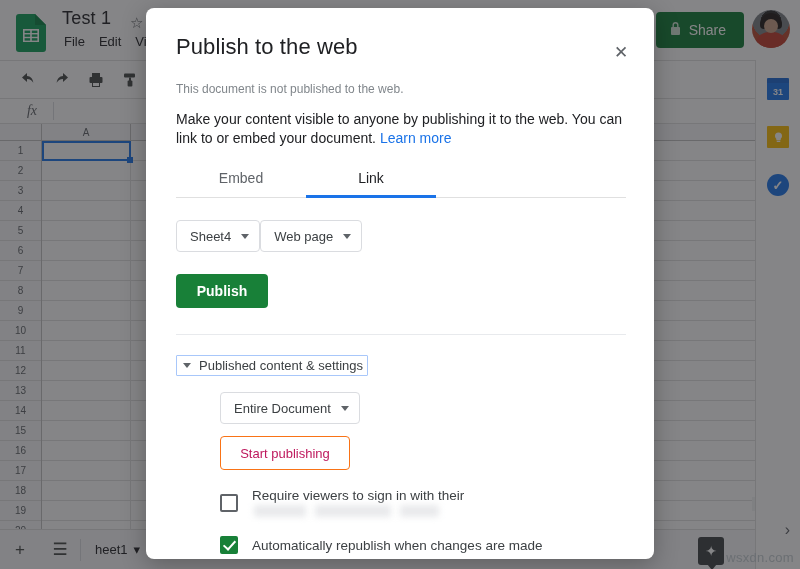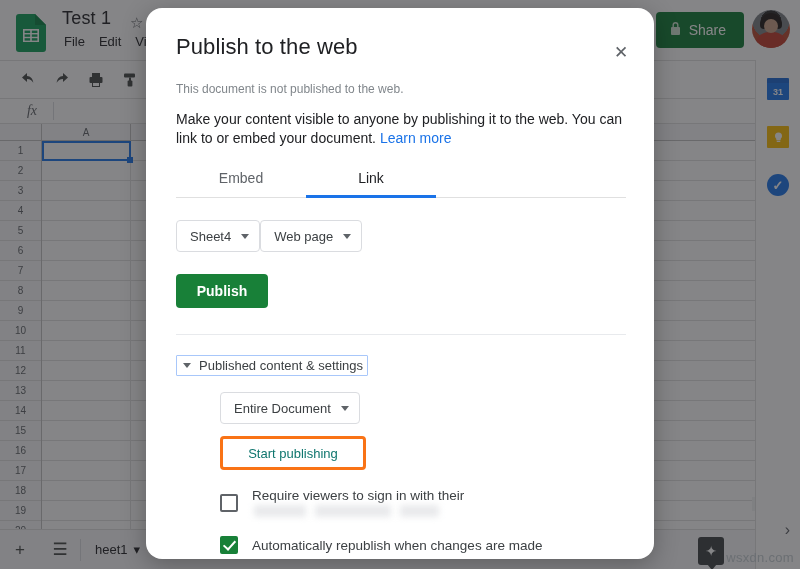--- a/index.html
+++ b/index.html
@@ -106,21 +106,21 @@
   .rail-tasks { background: #1a73e8; border-radius: 50%; font-size: 13px; }
   .rail-chev { position: absolute; right: 10px; bottom: 30px; color: #5f6368; font-size: 16px; }
 
   
   .scrim { position: absolute; inset: 0; background: rgba(32,33,36,0.55); }
 
   
   .modal {
     position: absolute; left: 146px; top: 8px;
     width: 508px; height: 551px;
-    background: #fff; border-radius: 16px;
+    background: #fff; border-radius: 8px;
     box-shadow: 0 6px 24px rgba(0,0,0,.28);
     overflow: hidden;
   }
   .modal-inner { padding: 26px 30px 0 30px; height: 100%; }
   .modal-title { font-size: 22px; color: #202124; font-weight: 400; letter-spacing: .1px; }
   .modal-close { position: absolute; right: 22px; top: 34px; width: 22px; height: 22px;
                  color: #5f6368; font-size: 17px; text-align: center; line-height: 22px; }
   .not-published { margin-top: 22px; font-size: 12px; color: #80868b; }
   .desc { margin-top: 14px; font-size: 14px; line-height: 19px; color: #202124; max-width: 450px; }
   .desc a { color: #1a73e8; text-decoration: none; }
@@ -148,22 +148,22 @@
   .disclosure {
     margin-top: 20px; display: inline-flex; align-items: center; gap: 8px;
     border: 1px solid #a8c7fa; padding: 2px 4px 2px 6px; border-radius: 1px;
     font-size: 13px; color: #3c4043;
   }
   .caret-sm { width:0;height:0;border-left:4px solid transparent;border-right:4px solid transparent;border-top:5px solid #5f6368; }
 
   .settings-body { margin-left: 44px; }
   .sel-doc { margin-top: 16px; }
   .start-pub {
-    margin-top: 12px; width: 146px; height: 34px; border: 3px solid #f97316; border-radius: 4px;
-    background: #fff; font-size: 13px; color: #0f766e;
+    margin-top: 12px; width: 130px; height: 34px; border: 1px solid #f97316; border-radius: 4px;
+    background: #fff; font-size: 13px; color: #be185d;
     display: flex; align-items: center; justify-content: center;
   }
   .cb-row { margin-top: 18px; display: flex; align-items: center; gap: 14px; }
   .cb { width: 18px; height: 18px; border: 2px solid #5f6368; border-radius: 2px; background: #fff; flex: 0 0 18px; }
   .cb.checked { background: #188038; border-color: #188038; position: relative; }
   .cb.checked:after {
     content:""; position: absolute; left: 4px; top: 0px; width: 5px; height: 10px;
     border: solid #fff; border-width: 0 2px 2px 0; transform: rotate(42deg);
   }
   .cb-label { font-size: 13.5px; color: #3c4043; }

